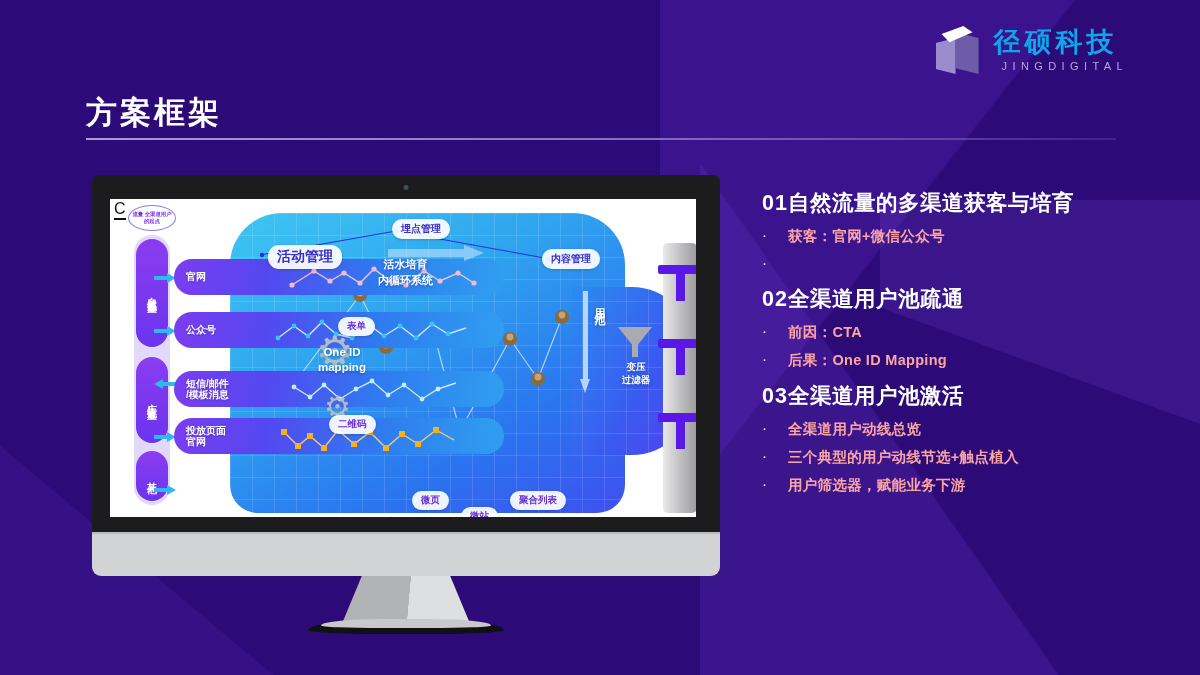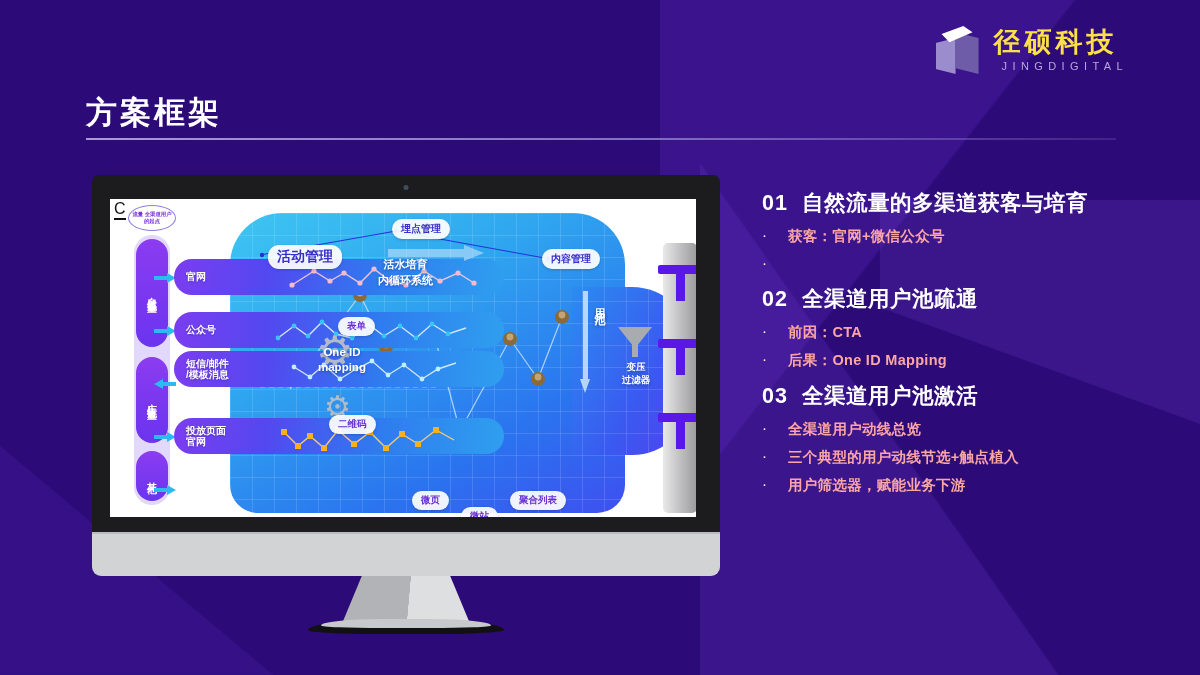--- a/index.html
+++ b/index.html
@@ -41,21 +41,21 @@
   }
   .logo-mark .lm-right {
     position: absolute; left: 19px; top: 6px; width: 24px; height: 42px;
     background: #6f5ca8; clip-path: polygon(0 0, 100% 14%, 100% 100%, 0 86%);
   }
   .logo-mark .lm-flag {
     position: absolute; left: 4px; top: 0px; width: 33px; height: 22px;
     background: #ffffff; clip-path: polygon(6% 36%, 72% 0%, 100% 28%, 30% 74%);
   }
   .logo-text { display: flex; flex-direction: column; align-items: flex-start; }
-  .logo-cn { font-size: 27px; font-weight: bold; color: #fde047; letter-spacing: 4px; line-height: 1.05; }
+  .logo-cn { font-size: 27px; font-weight: bold; color: #0ea5e9; letter-spacing: 4px; line-height: 1.05; }
   .logo-en { font-size: 11px; color: #b7a9dd; letter-spacing: 5.4px; margin-top: 3px; margin-left: 8px; }
 
   
   #page-title {
     position: absolute; left: 86px; top: 92px;
     font-size: 31px; font-weight: bold; color: #ffffff; letter-spacing: 3px;
   }
   #title-rule {
     position: absolute; left: 86px; top: 138px; width: 1030px; height: 2px;
     background: linear-gradient(90deg, #a99bd8 0%, #7f6fc0 55%, rgba(160,145,215,.18) 100%);
@@ -151,21 +151,21 @@
   .dg-row {
     position: absolute; height: 36px; border-radius: 18px;
     background: linear-gradient(95deg, #7b3df0 0%, #5348f0 28%, #2f7bef 62%, #2f9fef 100%);
     color: #fff; font-size: 10px; font-weight: bold;
     display: flex; align-items: center; overflow: hidden;
   }
   .dg-row .lbl { padding-left: 12px; white-space: pre-line; line-height: 1.15; z-index: 2; text-shadow: 0 1px 2px rgba(0,0,0,.25); }
   .dg-row svg { position: absolute; left: 0; top: 0; }
   .dg-row-1 { left: 64px; top: 60px; width: 330px; }
   .dg-row-2 { left: 64px; top: 113px; width: 330px; }
-  .dg-row-3 { left: 64px; top: 152px; width: 330px; }
+  .dg-row-3 { left: 64px; top: 172px; width: 330px; }
   .dg-row-4 { left: 64px; top: 219px; width: 330px; }
   .dg-row-5 { left: 64px; top: 272px; width: 330px; }
 
   .dg-arrow {
     position: absolute; left: 44px; width: 22px; height: 10px;
   }
   .dg-arrow i {
     position: absolute; left: 0; top: 3px; width: 14px; height: 4px; background: #2cbaf0;
   }
   .dg-arrow b {
@@ -246,21 +246,21 @@
   }
 
   .link-line { position: absolute; left: 0; top: 0; width: 592px; height: 318px; pointer-events: none; }
 
   
   #content { position: absolute; left: 762px; top: 190px; width: 420px; }
   .sec { margin-bottom: 14px; }
   .sec-h {
     color: #ffffff; font-size: 21.5px; font-weight: bold; line-height: 1.3; letter-spacing: .5px;
   }
-  .sec-h .num { letter-spacing: 1px; margin-right: 14px; }
+  .sec-h .num { letter-spacing: 1px; margin-right: 0; }
   .bullets { margin-top: 9px; }
   .bullet { display: flex; align-items: flex-start; margin-bottom: 10px; }
   .bullet .dot { color: #ffffff; font-size: 15px; line-height: 1.1; width: 26px; flex: 0 0 26px; }
   .bullet .btxt { color: #fca5a5; font-size: 14.5px; font-weight: bold; line-height: 1.25; letter-spacing: .3px; }
 </style>
 </head>
 <body>
 
 <div id="slide">
 

